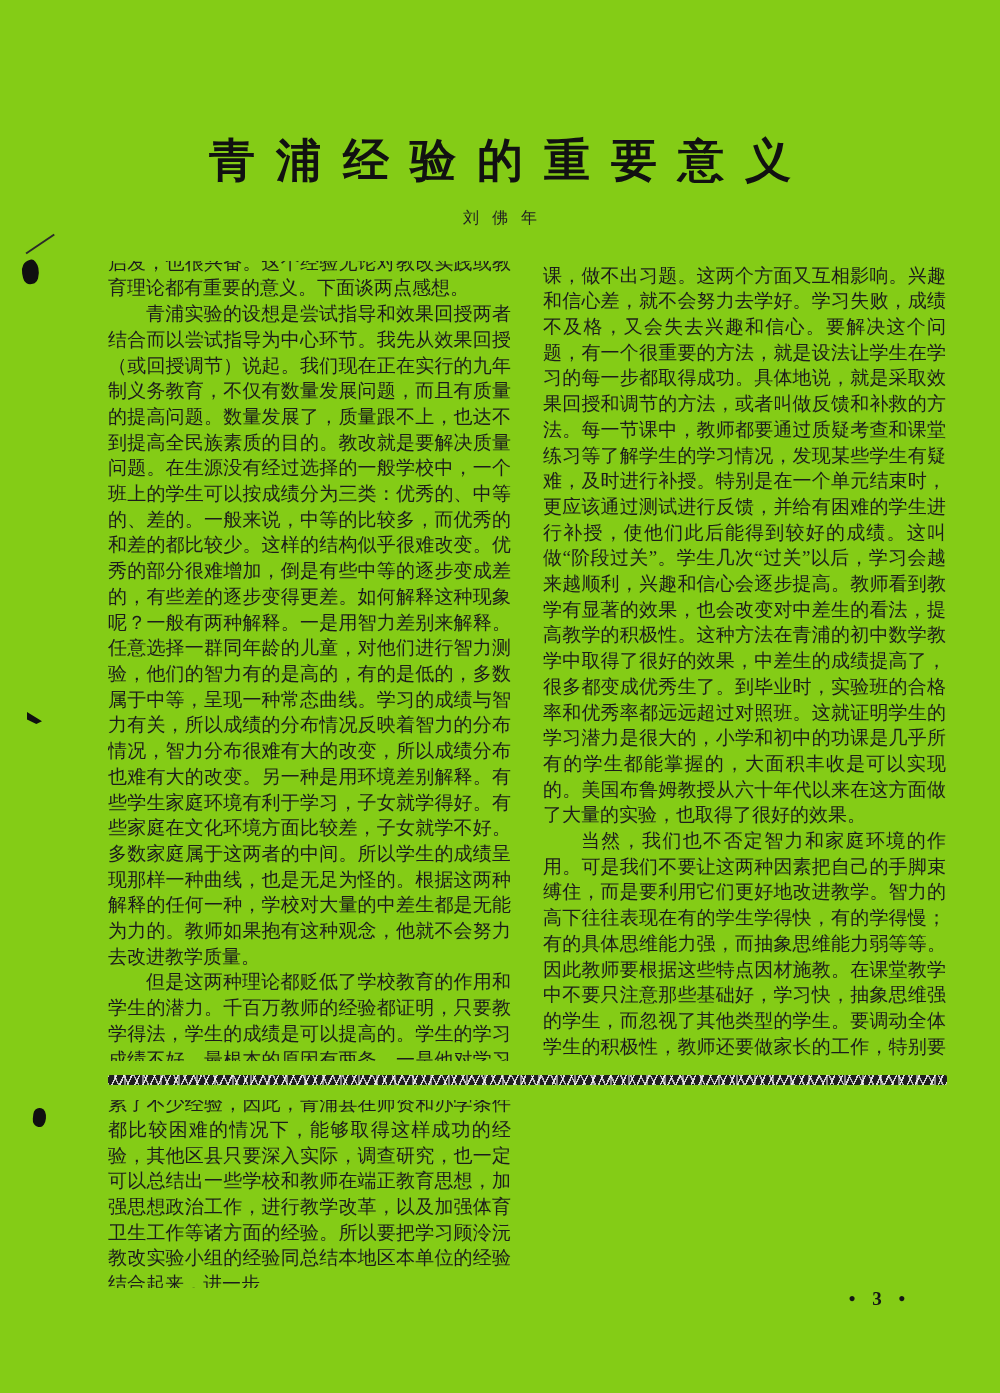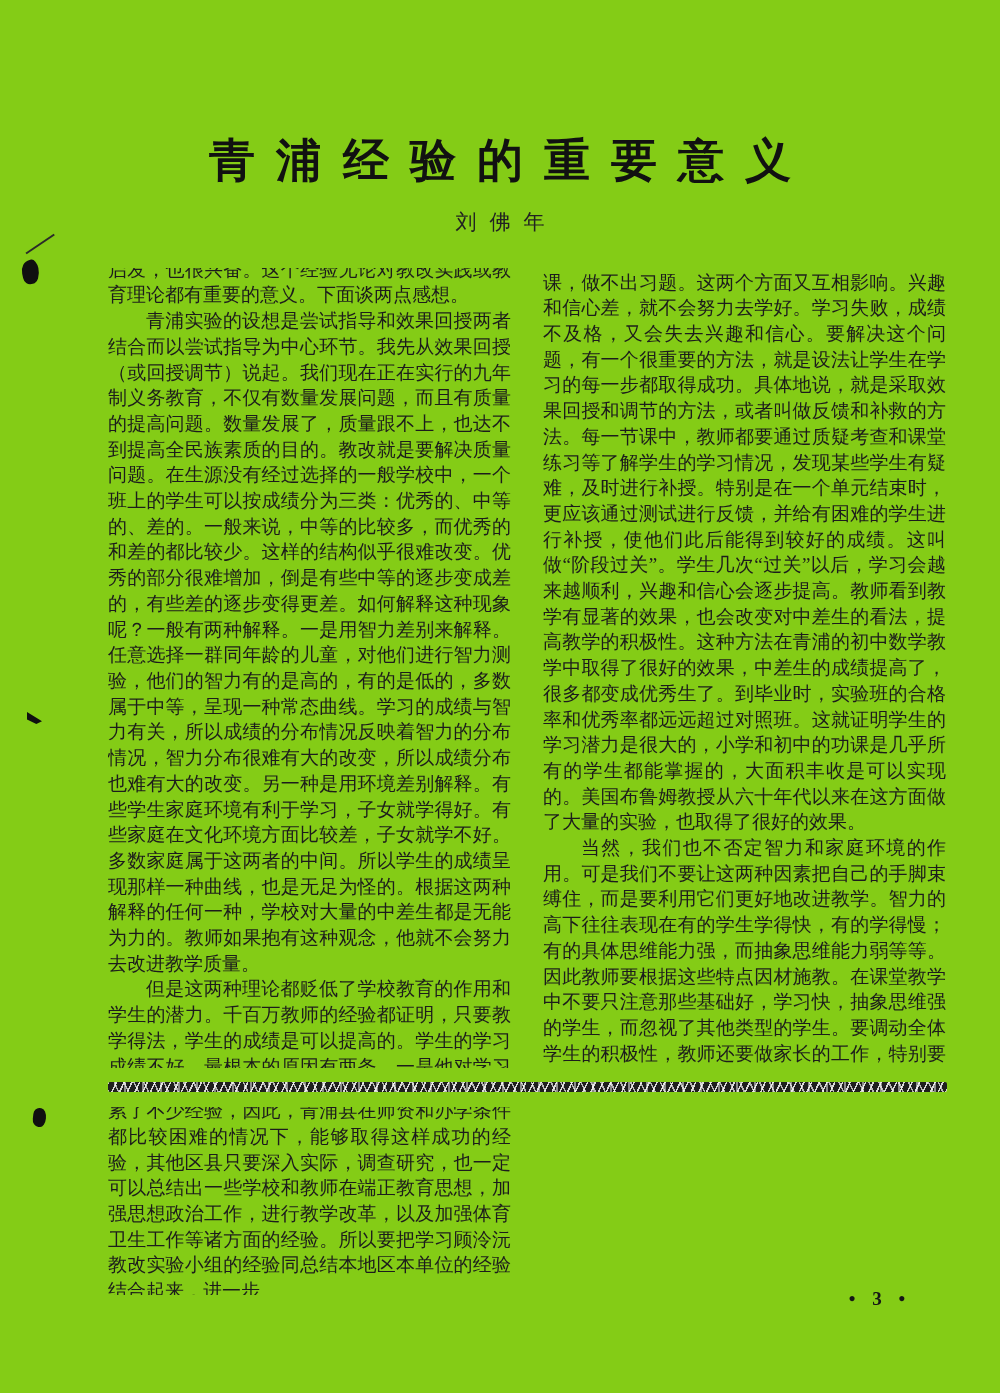--- a/index.html
+++ b/index.html
@@ -26,21 +26,21 @@
     font-weight: 900;
     font-size: 46px;
     line-height: 52px;
     letter-spacing: 21px;
     text-indent: 21px;
     color: #111;
   }
   .author {
     margin-top: 22px;
     text-align: center;
-    font-size: 21px;
+    font-size: 16px;
     letter-spacing: 13px;
     text-indent: 13px;
     color: #222;
   }
   
   .cols {
     display: flex;
     margin-left: 108px;
     width: 839px;
     gap: 32px;

